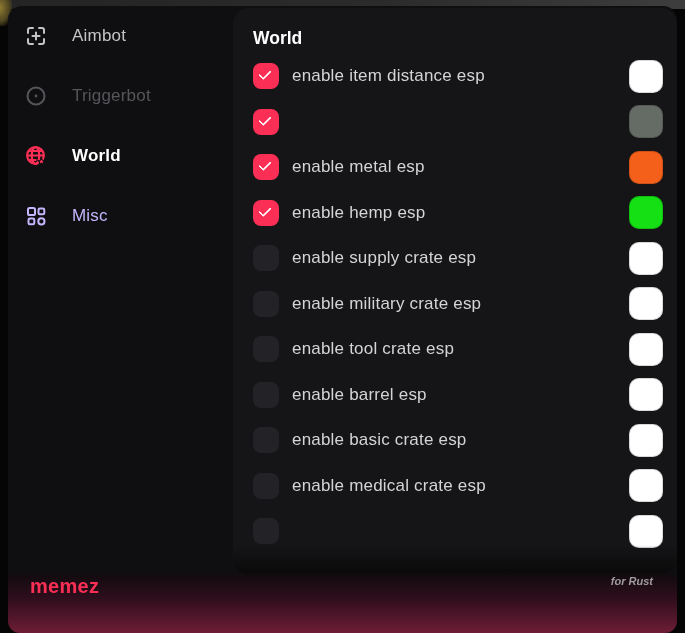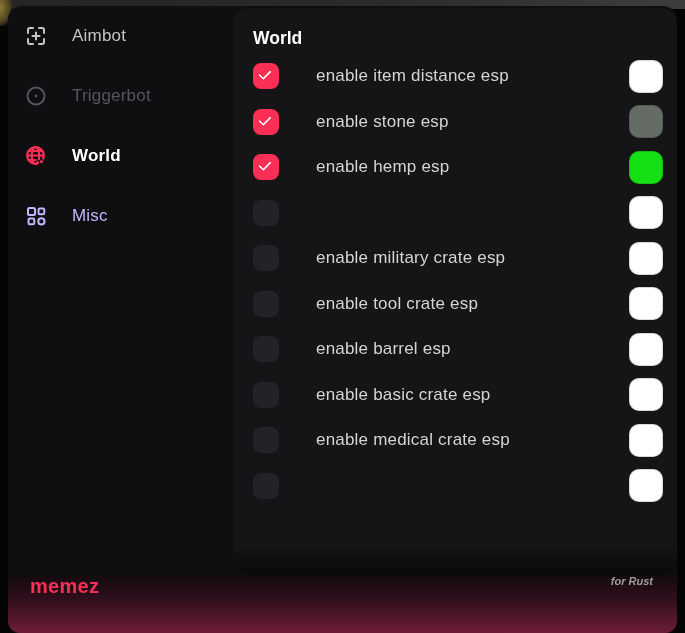--- a/index.html
+++ b/index.html
@@ -46,21 +46,21 @@
     background:#151517; border-radius:16px; padding:16px 14px 0 20px;
     overflow:hidden;
   }
   .panel::after {  
     content:""; position:absolute; left:0; right:0; bottom:0; height:30px;
     background:linear-gradient(180deg, rgba(15,15,17,0) 0%, rgba(10,10,11,.92) 85%);
     pointer-events:none;
   }
   .panel-title { color:#ffffff; font-size:17.5px; font-weight:600; margin:4px 0 14px 0; }
   .row {
-    display:flex; align-items:center; height:26px; margin-bottom:19.5px;gap:24px;
+    display:flex; align-items:center; height:26px; margin-bottom:19.5px;
   }
   .checkbox {
     width:26px; height:26px; border-radius:8px; background:#232327;
     flex:0 0 26px; cursor:pointer; position:relative;
   }
   .row.checked .checkbox { background:var(--accent); }
   .checkbox .tick {
     display:none; position:absolute; left:6px; top:7px; width:12px; height:7px;
     border-left:2.6px solid #fff; border-bottom:2.6px solid #fff;
     transform:rotate(-45deg); border-radius:1px;
@@ -146,32 +146,39 @@
             <span class="checkbox">
               <span class="tick"></span>
             </span>
             <span class="lbl">enable item distance esp</span>
             <span class="swatch" style="background: rgb(255, 255, 255);"></span>
           </div>
           <div class="row checked">
             <span class="checkbox">
               <span class="tick"></span>
             </span>
-            <span class="lbl">enable stone esp</span>
             <span class="swatch" style="background: rgb(101, 107, 101);"></span>
+          </div>
+          <div class="row checked">
+            <span class="checkbox">
+              <span class="tick"></span>
+            </span>
+            <span class="lbl">enable metal esp</span>
+            <span class="swatch" style="background: rgb(244, 96, 26);"></span>
           </div>
           <div class="row checked">
             <span class="checkbox">
               <span class="tick"></span>
             </span>
             <span class="lbl">enable hemp esp</span>
             <span class="swatch" style="background: rgb(20, 224, 20);"></span>
           </div>
           <div class="row">
             <span class="checkbox"></span>
+            <span class="lbl">enable supply crate esp</span>
             <span class="swatch" style="background: rgb(255, 255, 255);"></span>
           </div>
           <div class="row">
             <span class="checkbox"></span>
             <span class="lbl">enable military crate esp</span>
             <span class="swatch" style="background: rgb(255, 255, 255);"></span>
           </div>
           <div class="row">
             <span class="checkbox"></span>
             <span class="lbl">enable tool crate esp</span>

